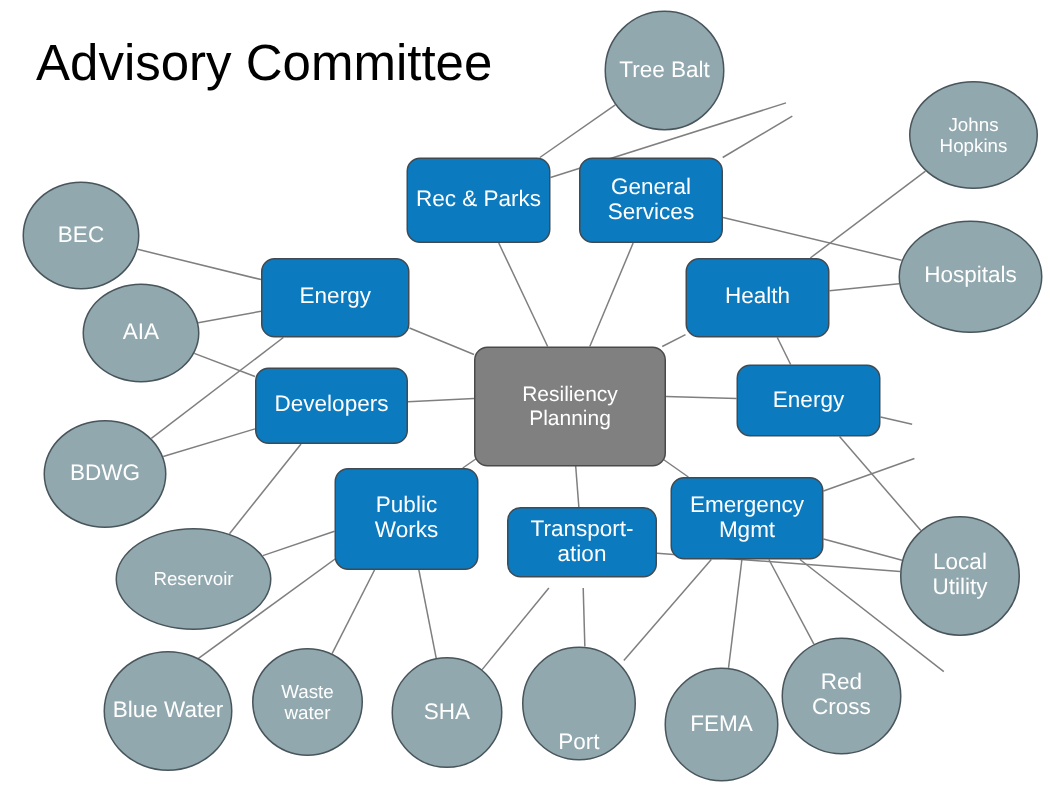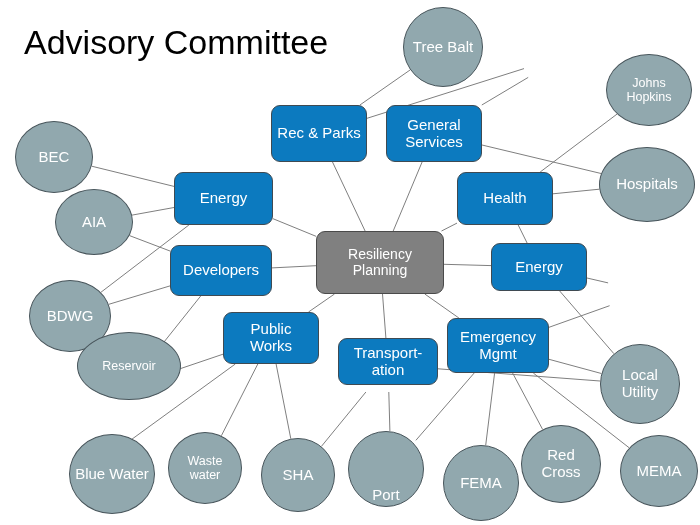--- a/index.html
+++ b/index.html
@@ -122,42 +122,42 @@
       <line x1="559.7" y1="291.0" x2="613.9" y2="353.7" stroke="#7f7f7f" stroke-width="1"></line>
       <line x1="549.0" y1="327.3" x2="609.6" y2="305.7" stroke="#7f7f7f" stroke-width="1"></line>
       <line x1="549.0" y1="359.3" x2="601.4" y2="373.5" stroke="#7f7f7f" stroke-width="1"></line>
       <line x1="494.6" y1="373.0" x2="485.7" y2="445.3" stroke="#7f7f7f" stroke-width="1"></line>
       <line x1="512.6" y1="373.0" x2="542.6" y2="429.4" stroke="#7f7f7f" stroke-width="1"></line>
       <line x1="533.3" y1="373.0" x2="629.2" y2="447.8" stroke="#7f7f7f" stroke-width="1"></line>
       <line x1="474.2" y1="373.0" x2="415.9" y2="440.3" stroke="#7f7f7f" stroke-width="1"></line>
     </svg>
 
   <div id="node-layer">
-      <div class="node hub" style="left: 316px; top: 231px; width: 128px; height: 63px;">
+      <div class="node hub" style="left: 316px; top: 231px; width: 128px; height: 80px;">
         <span class="node-label">Resiliency Planning</span>
       </div>
       <div class="node box" style="left: 271px; top: 105px; width: 96px; height: 57px;">
         <span class="node-label">Rec &amp; Parks</span>
       </div>
       <div class="node box" style="left: 386px; top: 105px; width: 96px; height: 57px;">
         <span class="node-label">General Services</span>
       </div>
       <div class="node box" style="left: 457px; top: 172px; width: 96px; height: 53px;">
         <span class="node-label">Health</span>
       </div>
       <div class="node box" style="left: 174px; top: 172px; width: 99px; height: 53px;">
         <span class="node-label">Energy</span>
       </div>
       <div class="node box" style="left: 170px; top: 245px; width: 102px; height: 51px;">
         <span class="node-label">Developers</span>
       </div>
       <div class="node box" style="left: 491px; top: 243px; width: 96px; height: 48px;">
         <span class="node-label">Energy</span>
       </div>
-      <div class="node box" style="left: 223px; top: 312px; width: 96px; height: 52px;">
+      <div class="node box" style="left: 223px; top: 312px; width: 96px; height: 68px;">
         <span class="node-label">Public Works</span>
       </div>
       <div class="node box" style="left: 338px; top: 338px; width: 100px; height: 47px;">
         <span class="node-label">Transport-ation</span>
       </div>
       <div class="node box" style="left: 447px; top: 318px; width: 102px; height: 55px;">
         <span class="node-label">Emergency Mgmt</span>
       </div>
       <div class="node ellipse" style="left: 403px; top: 7px; width: 80px; height: 80px;">
         <span class="node-label">Tree Balt</span>
@@ -170,21 +170,21 @@
       </div>
       <div class="node ellipse" style="left: 15px; top: 121px; width: 78px; height: 72px;">
         <span class="node-label">BEC</span>
       </div>
       <div class="node ellipse" style="left: 55px; top: 189px; width: 78px; height: 66px;">
         <span class="node-label">AIA</span>
       </div>
       <div class="node ellipse" style="left: 29px; top: 280px; width: 82px; height: 72px;">
         <span class="node-label">BDWG</span>
       </div>
-      <div class="node ellipse small-text" style="left: 77px; top: 332px; width: 104px; height: 68px;">
+      <div class="node ellipse small-text" style="left: 77px; top: 352px; width: 104px; height: 68px;">
         <span class="node-label">Reservoir</span>
       </div>
       <div class="node ellipse" style="left: 600px; top: 344px; width: 80px; height: 80px;">
         <span class="node-label">Local Utility</span>
       </div>
       <div class="node ellipse" style="left: 41px; top: 434px; width: 86px; height: 80px; margin-left: 28px;">
         <span class="node-label">Blue Water</span>
       </div>
       <div class="node ellipse small-text" style="left: 168px; top: 432px; width: 74px; height: 72px;">
         <span class="node-label">Waste water</span>
@@ -194,18 +194,15 @@
       </div>
       <div class="node ellipse" style="left: 348px; top: 431px; width: 76px; height: 76px; align-items: flex-end;">
         <span class="node-label">Port</span>
       </div>
       <div class="node ellipse" style="left: 443px; top: 445px; width: 76px; height: 76px;">
         <span class="node-label">FEMA</span>
       </div>
       <div class="node ellipse" style="left: 521px; top: 425px; width: 80px; height: 78px;">
         <span class="node-label">Red Cross</span>
       </div>
-      <div class="node ellipse" style="left: 620px; top: 435px; width: 78px; height: 72px;">
-        <span class="node-label">MEMA</span>
-      </div>
     </div>
 
 </div>
 
 </body></html>

